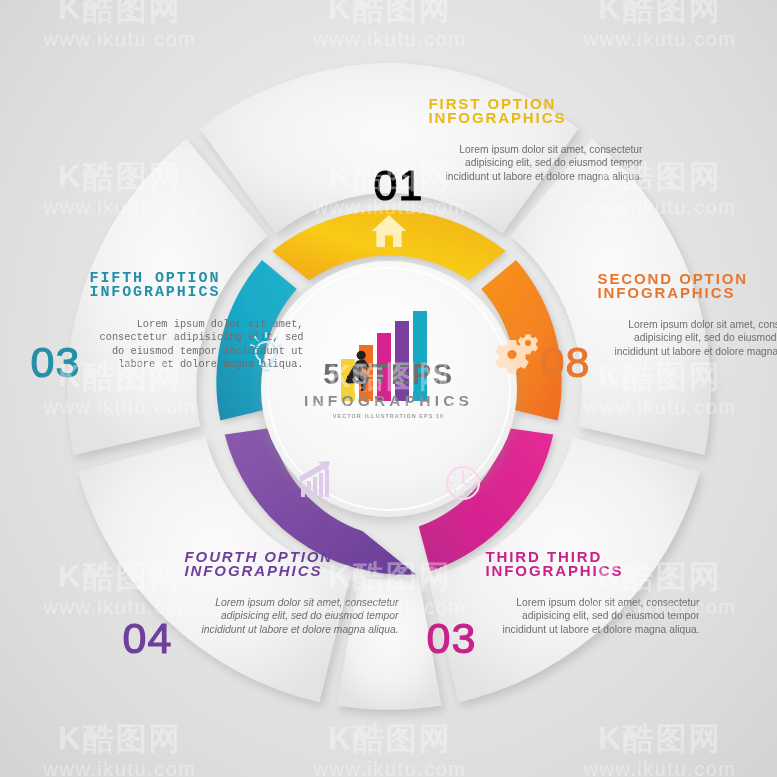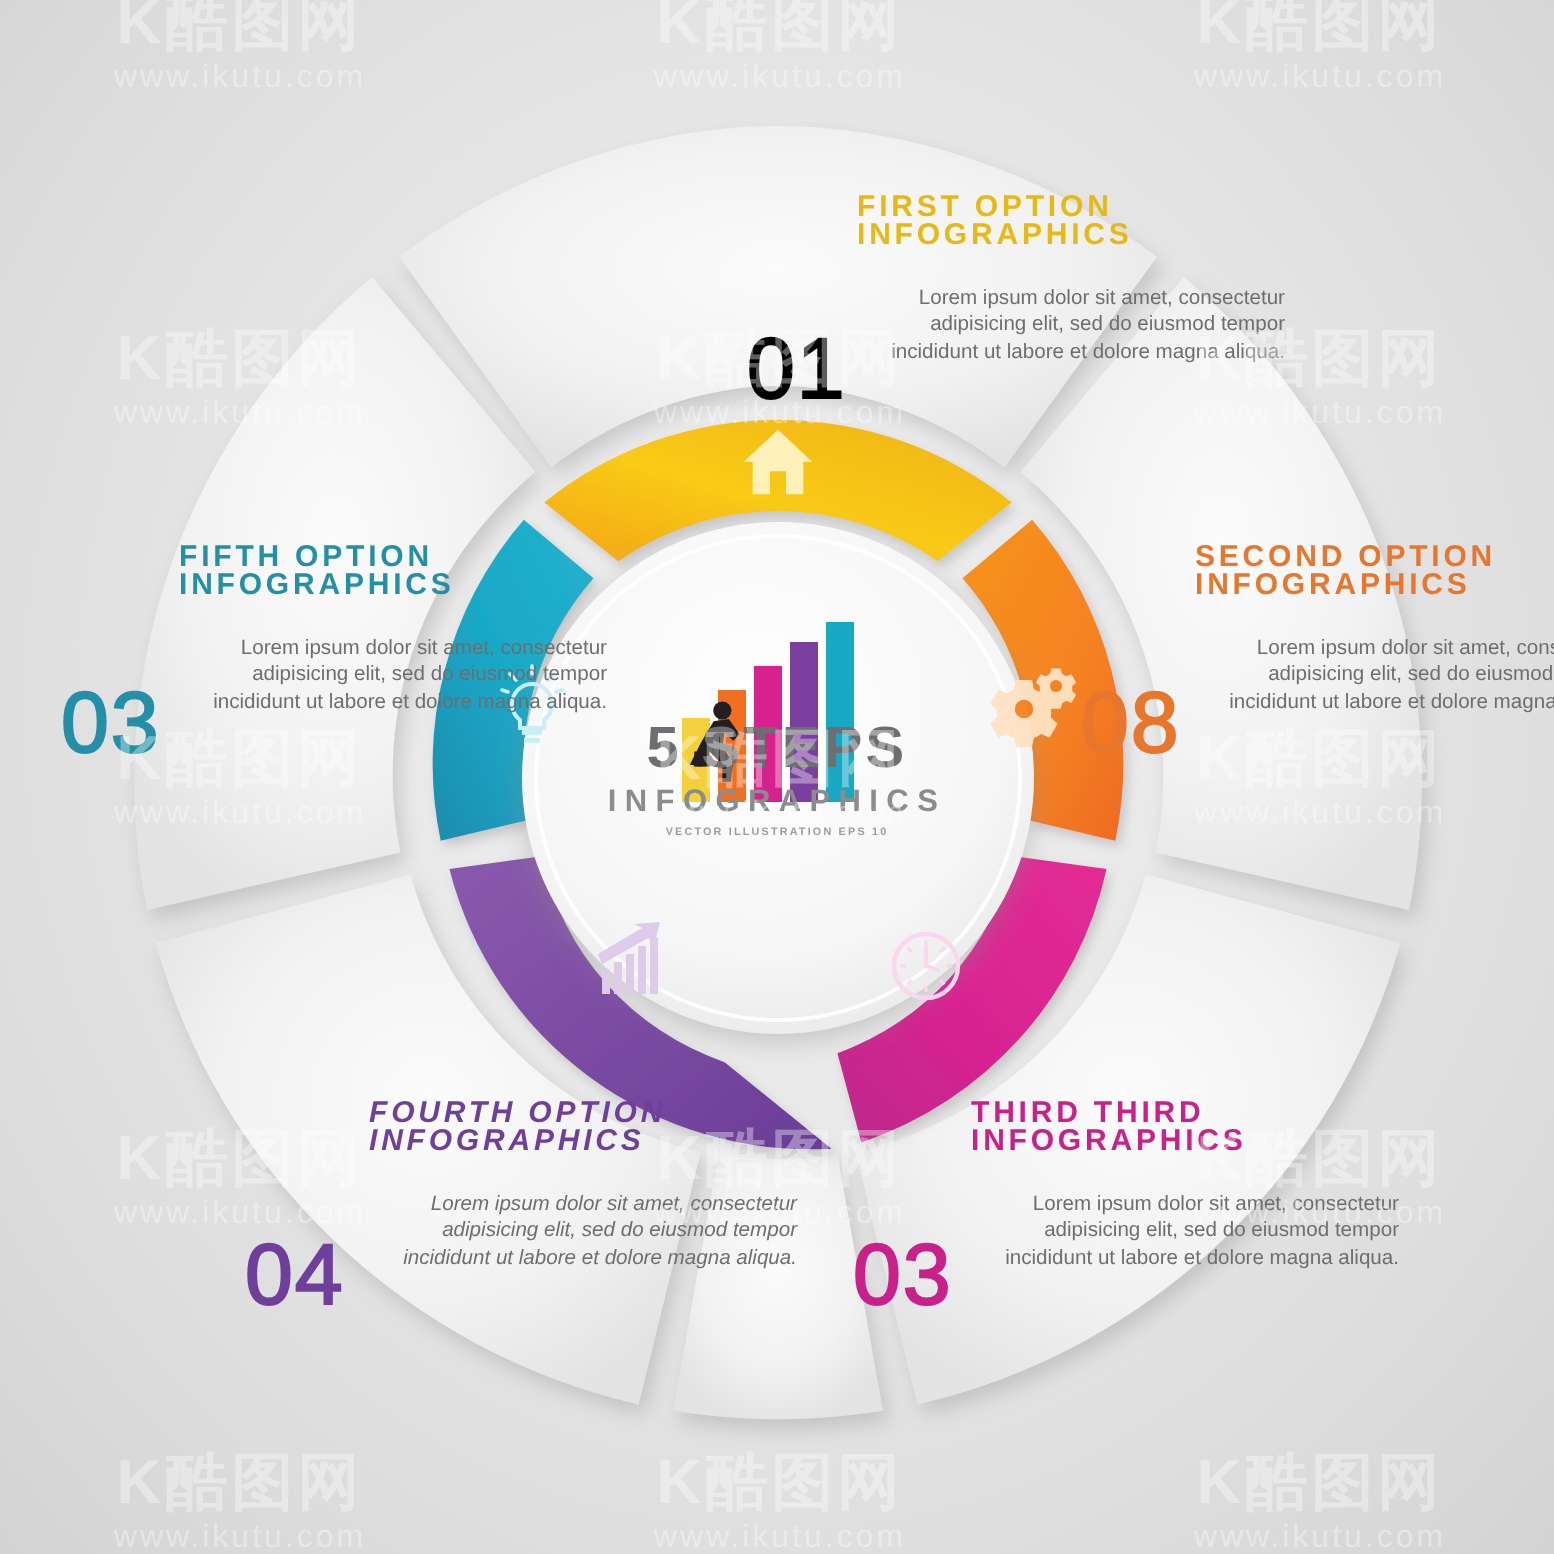--- a/index.html
+++ b/index.html
@@ -10,21 +10,21 @@
     position:relative;
   }
   #stage{position:absolute;inset:0;}
 
   
   .wm-layer{position:absolute;inset:0;pointer-events:none;z-index:60;}
   .wm{position:absolute;opacity:.5;text-align:center;color:#fff;
       transform:translate(-50%,-50%);}
   .wm .mark{font-size:31px;font-weight:bold;letter-spacing:2px;
       color:rgba(255,255,255,.72);line-height:1;white-space:nowrap;}
-  .wm .url{font-size:16px;letter-spacing:1.5px;color:rgba(255,255,255,.72);
+  .wm .url{font-size:20px;letter-spacing:1.5px;color:rgba(255,255,255,.72);
       margin-top:4px;white-space:nowrap;font-family:"Liberation Sans",sans-serif;}
 
   
   .wheel{position:absolute;left:50%;top:50%;width:652px;height:652px;
          transform:translate(-50%,-50%);}
   .wheel svg{display:block;overflow:visible;}
 
   
   .seg-text{position:absolute;width:214px;}
   .seg-head{font-size:15px;font-weight:bold;letter-spacing:1.9px;line-height:14px;}
@@ -232,21 +232,21 @@
 
     <div class="seg-text" style="left:122px;top:487px;font-style:italic;">
       <div class="seg-head" style="color:#6e3f9b;">
         <span>FOURTH OPTION</span><br>
         <span>INFOGRAPHICS</span>
       </div>
       <div class="seg-body">Lorem ipsum dolor sit amet, consectetur adipisicing elit, sed do eiusmod tempor incididunt ut labore et dolore magna aliqua.</div>
     </div>
     <div class="seg-num" style="left:60px;top:554px;color:#6e3f9b;">04</div>
 
-    <div class="seg-text" style="left:27px;top:209px;">
+    <div class="seg-text" style="left:27px;top:209px;font-family:Liberation Mono, monospace;">
       <div class="seg-head" style="color:#2490a8;">
         <span>FIFTH OPTION</span><br>
         <span>INFOGRAPHICS</span>
       </div>
       <div class="seg-body">Lorem ipsum dolor sit amet, consectetur adipisicing elit, sed do eiusmod tempor incididunt ut labore et dolore magna aliqua.</div>
     </div>
     <div class="seg-num" style="left:-32px;top:278px;color:#2490a8;">03</div>
   </div>
 
   <div class="wm-layer">

